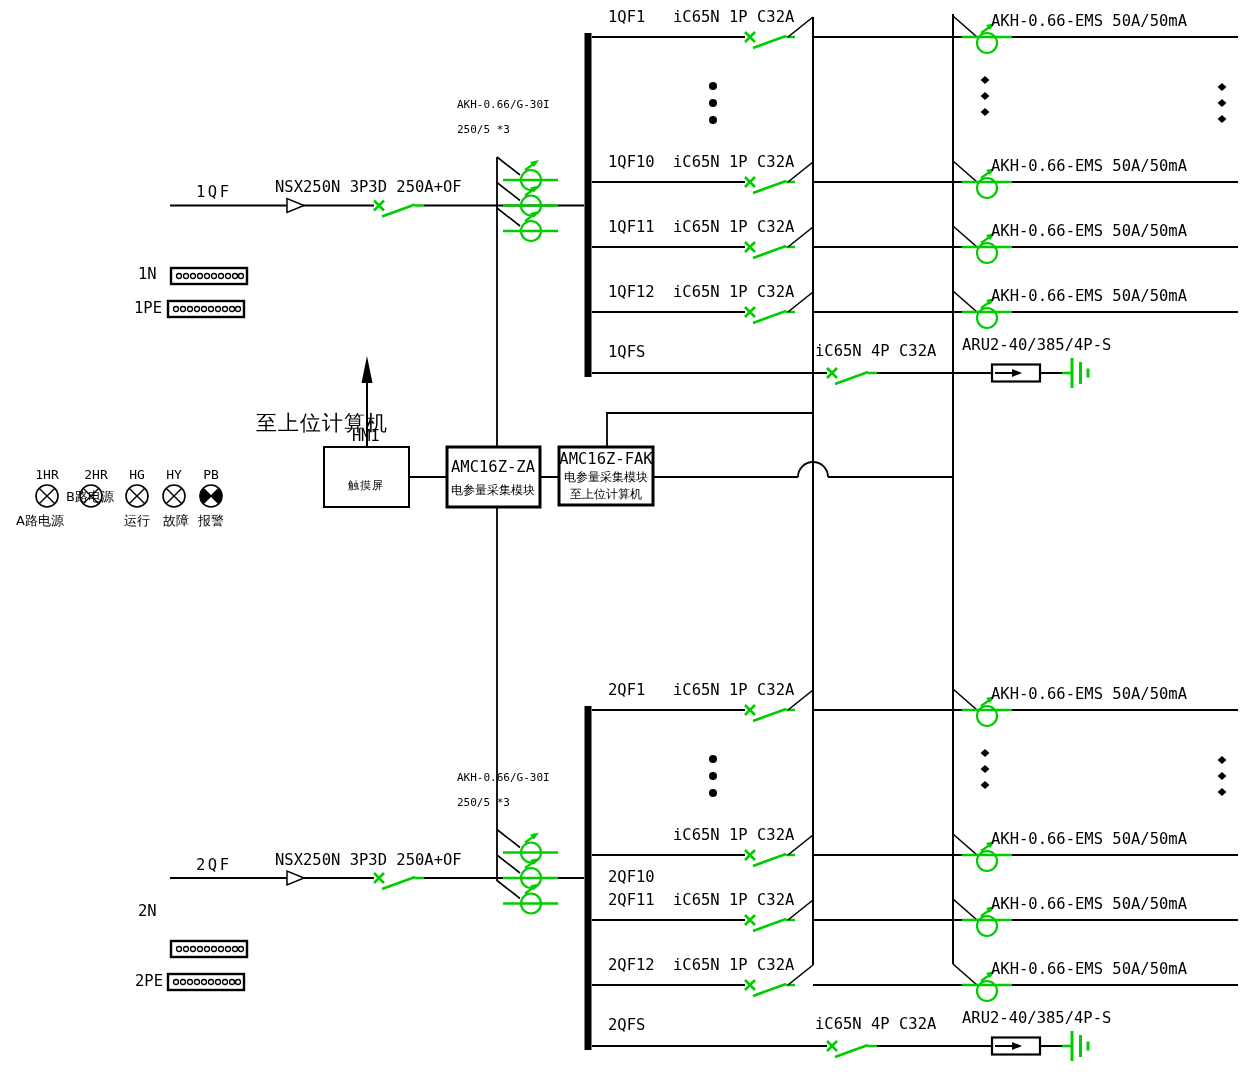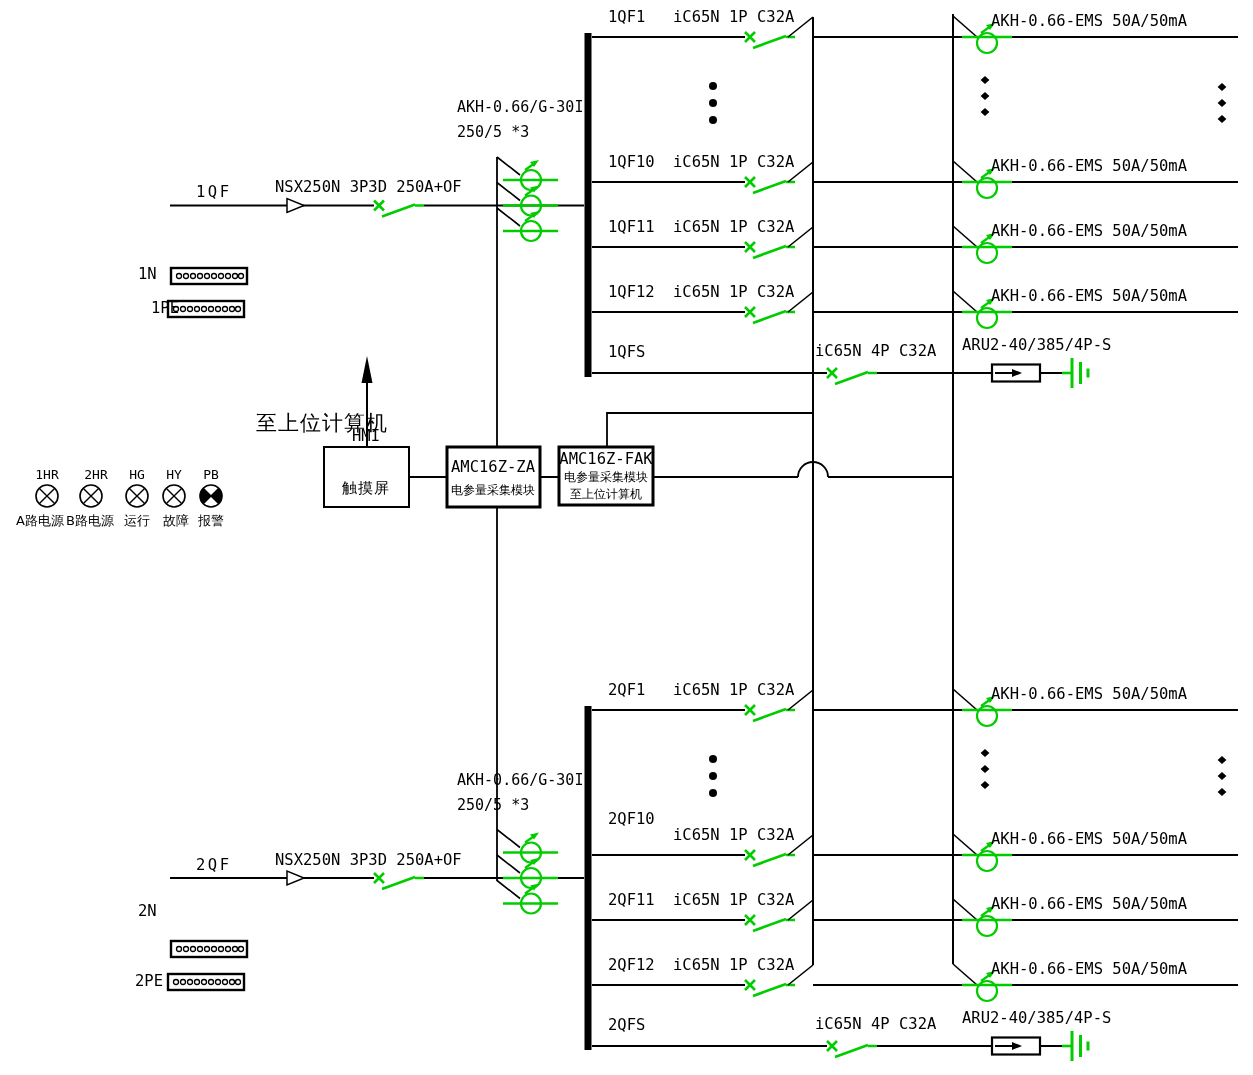--- a/index.html
+++ b/index.html
@@ -3,21 +3,21 @@
 <meta charset="utf-8">
 <style>
   html,body{margin:0;padding:0;background:#fff}
   #wrap{position:relative;width:1253px;height:1075px;background:#fff;color:#000;
         font-family:"DejaVu Sans Mono","Liberation Mono",monospace;overflow:hidden}
   #wrap svg{position:absolute;left:0;top:0}
   .t{position:absolute;white-space:pre;font-size:15.5px;line-height:1.15}
   .cn{font-family:"DejaVu Sans","Liberation Sans",sans-serif;letter-spacing:1px}
   .s12{font-size:12px;letter-spacing:0}
   .s13{font-size:13px;letter-spacing:0}
-  .s15{font-size:15px}
+  .s15{font-size:11px}
   .s17{font-size:21px}
   .qftag{letter-spacing:2.5px}
   .ctr{transform:translateX(-50%)}
 </style>
 </head>
 <body>
 
 <div id="wrap">
 <svg width="1253" height="1075" viewBox="0 0 1253 1075">
   <defs>
@@ -241,21 +241,21 @@
       <path d="M203.2 488.2 L218.8 503.8 M203.2 503.8 L218.8 488.2" stroke="#000" stroke-width="1.4" fill="none"></path>
     </g>
   </g>
 </svg>
 
 <div class="t qftag" style="left:196px;top:184px">1QF</div>
 <div class="t" style="left:275px;top:179px">NSX250N 3P3D 250A+OF</div>
 <div class="t s15" style="left:457px;top:99px">AKH-0.66/G-30I</div>
 <div class="t s15" style="left:457px;top:124px">250/5 *3</div>
 <div class="t" style="left:138px;top:266px">1N</div>
-<div class="t" style="left:151px;top:300px">1PE</div>
+<div class="t" style="left:134px;top:300px">1PE</div>
 
 <div class="t" style="left:608px;top:9px">1QF1</div>
 <div class="t" style="left:673px;top:9px">iC65N 1P C32A</div>
 <div class="t" style="left:991px;top:13px">AKH-0.66-EMS 50A/50mA</div>
 <div class="t" style="left:608px;top:154px">1QF10</div>
 <div class="t" style="left:673px;top:154px">iC65N 1P C32A</div>
 <div class="t" style="left:991px;top:158px">AKH-0.66-EMS 50A/50mA</div>
 <div class="t" style="left:608px;top:219px">1QF11</div>
 <div class="t" style="left:673px;top:219px">iC65N 1P C32A</div>
 <div class="t" style="left:991px;top:223px">AKH-0.66-EMS 50A/50mA</div>
@@ -270,21 +270,21 @@
 <div class="t qftag" style="left:196px;top:857px">2QF</div>
 <div class="t" style="left:275px;top:852px">NSX250N 3P3D 250A+OF</div>
 <div class="t s15" style="left:457px;top:772px">AKH-0.66/G-30I</div>
 <div class="t s15" style="left:457px;top:797px">250/5 *3</div>
 <div class="t" style="left:138px;top:903px">2N</div>
 <div class="t" style="left:135px;top:973px">2PE</div>
 
 <div class="t" style="left:608px;top:682px">2QF1</div>
 <div class="t" style="left:673px;top:682px">iC65N 1P C32A</div>
 <div class="t" style="left:991px;top:686px">AKH-0.66-EMS 50A/50mA</div>
-<div class="t" style="left:608px;top:811px">2QF10</div>
+<div class="t" style="left:608px;top:869px">2QF10</div>
 <div class="t" style="left:673px;top:827px">iC65N 1P C32A</div>
 <div class="t" style="left:991px;top:831px">AKH-0.66-EMS 50A/50mA</div>
 <div class="t" style="left:608px;top:892px">2QF11</div>
 <div class="t" style="left:673px;top:892px">iC65N 1P C32A</div>
 <div class="t" style="left:991px;top:896px">AKH-0.66-EMS 50A/50mA</div>
 <div class="t" style="left:608px;top:957px">2QF12</div>
 <div class="t" style="left:673px;top:957px">iC65N 1P C32A</div>
 <div class="t" style="left:991px;top:961px">AKH-0.66-EMS 50A/50mA</div>
 
 <div class="t" style="left:608px;top:1017px">2QFS</div>
@@ -299,17 +299,17 @@
 <div class="t ctr" style="left:606px;top:451px">AMC16Z-FAK</div>
 <div class="t ctr cn s12" style="left:606px;top:471px">电参量采集模块</div>
 <div class="t ctr cn s12" style="left:606px;top:488px">至上位计算机</div>
 
 <div class="t ctr s13" style="left:47px;top:468px">1HR</div>
 <div class="t ctr s13" style="left:96px;top:468px">2HR</div>
 <div class="t ctr s13" style="left:137px;top:468px">HG</div>
 <div class="t ctr s13" style="left:174px;top:468px">HY</div>
 <div class="t ctr s13" style="left:211px;top:468px">PB</div>
 <div class="t ctr cn s13" style="left:40px;top:514px">A路电源</div>
-<div class="t ctr cn s13" style="left:90px;top:514px">B路电源</div>
+<div class="t ctr cn s13" style="left:90px;top:490px">B路电源</div>
 <div class="t ctr cn s13" style="left:137px;top:514px">运行</div>
 <div class="t ctr cn s13" style="left:176px;top:514px">故障</div>
 <div class="t ctr cn s13" style="left:211px;top:514px">报警</div>
 </div>
 
 </body></html>

